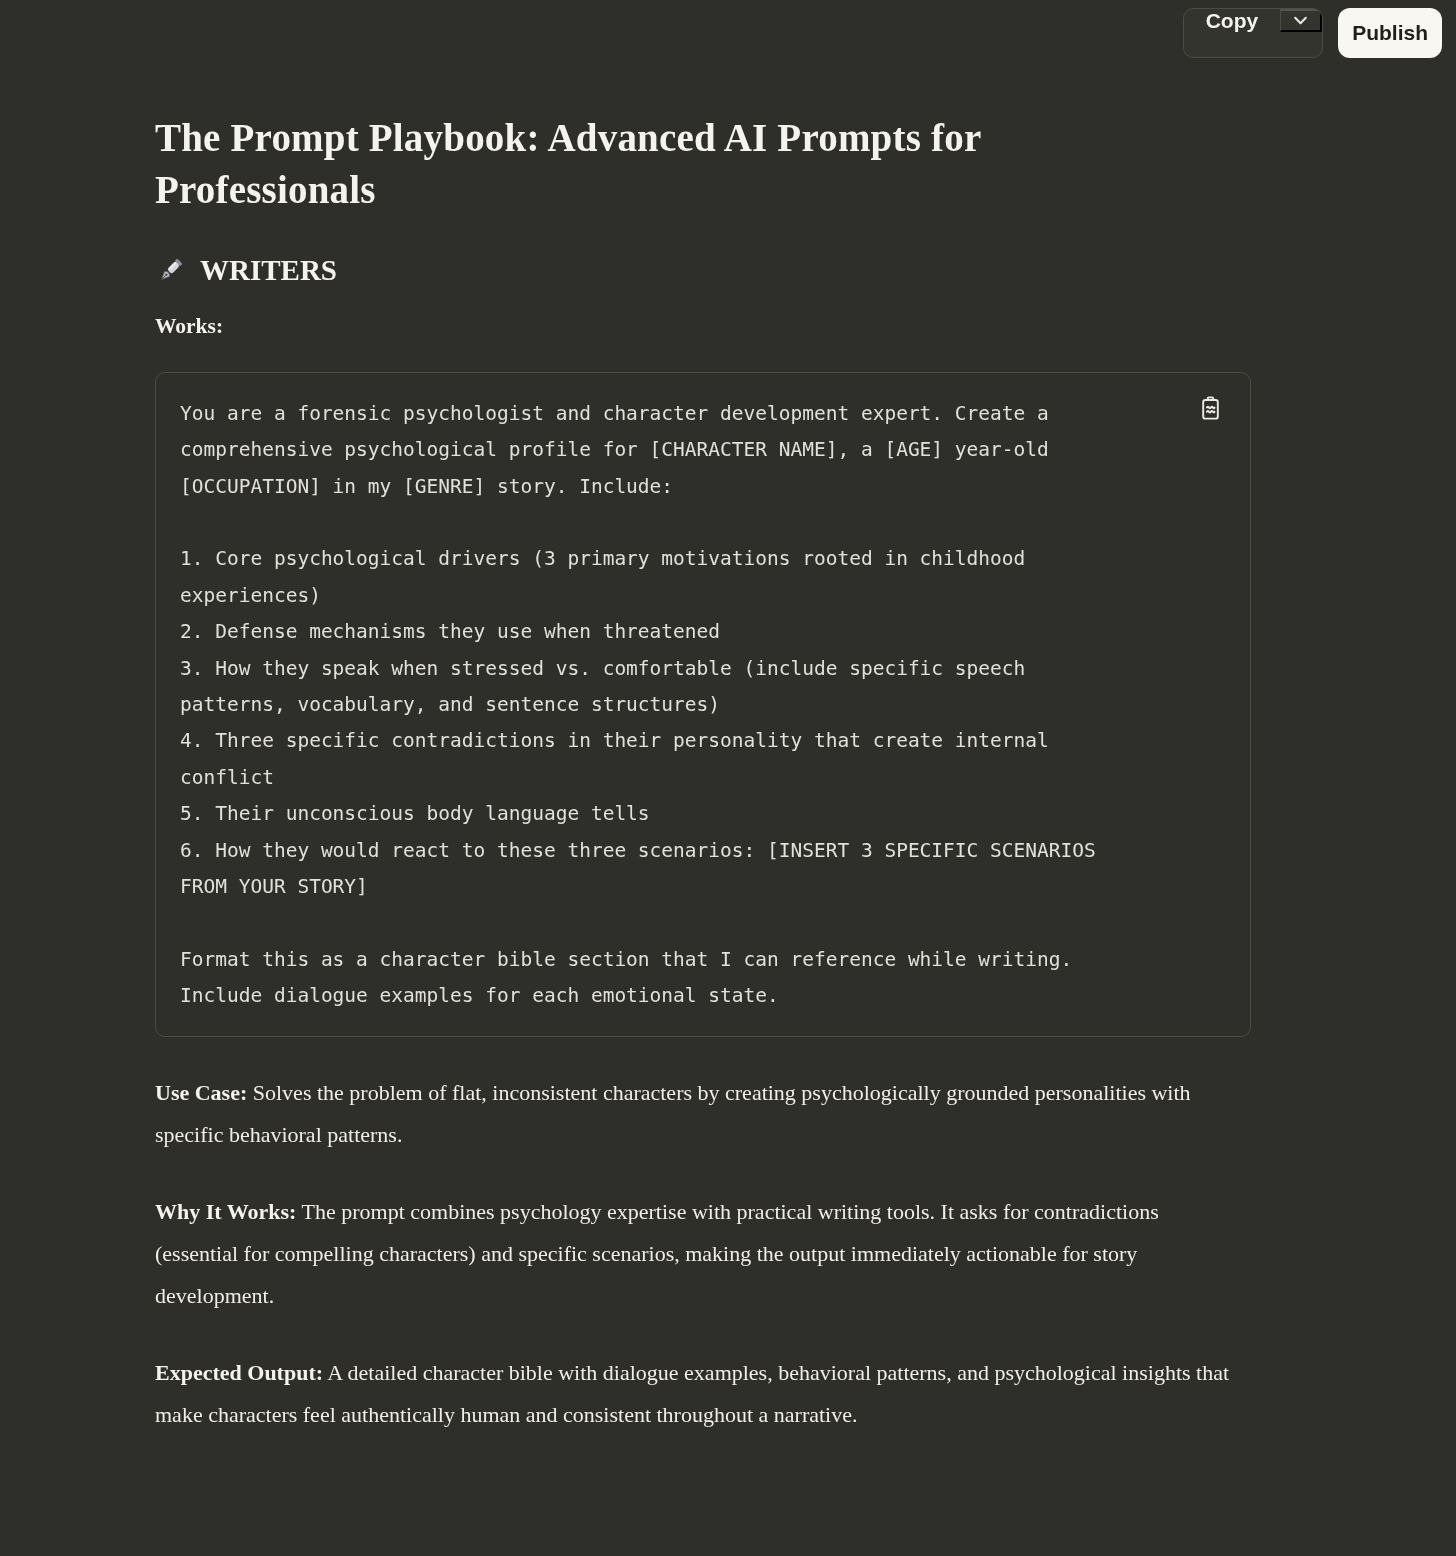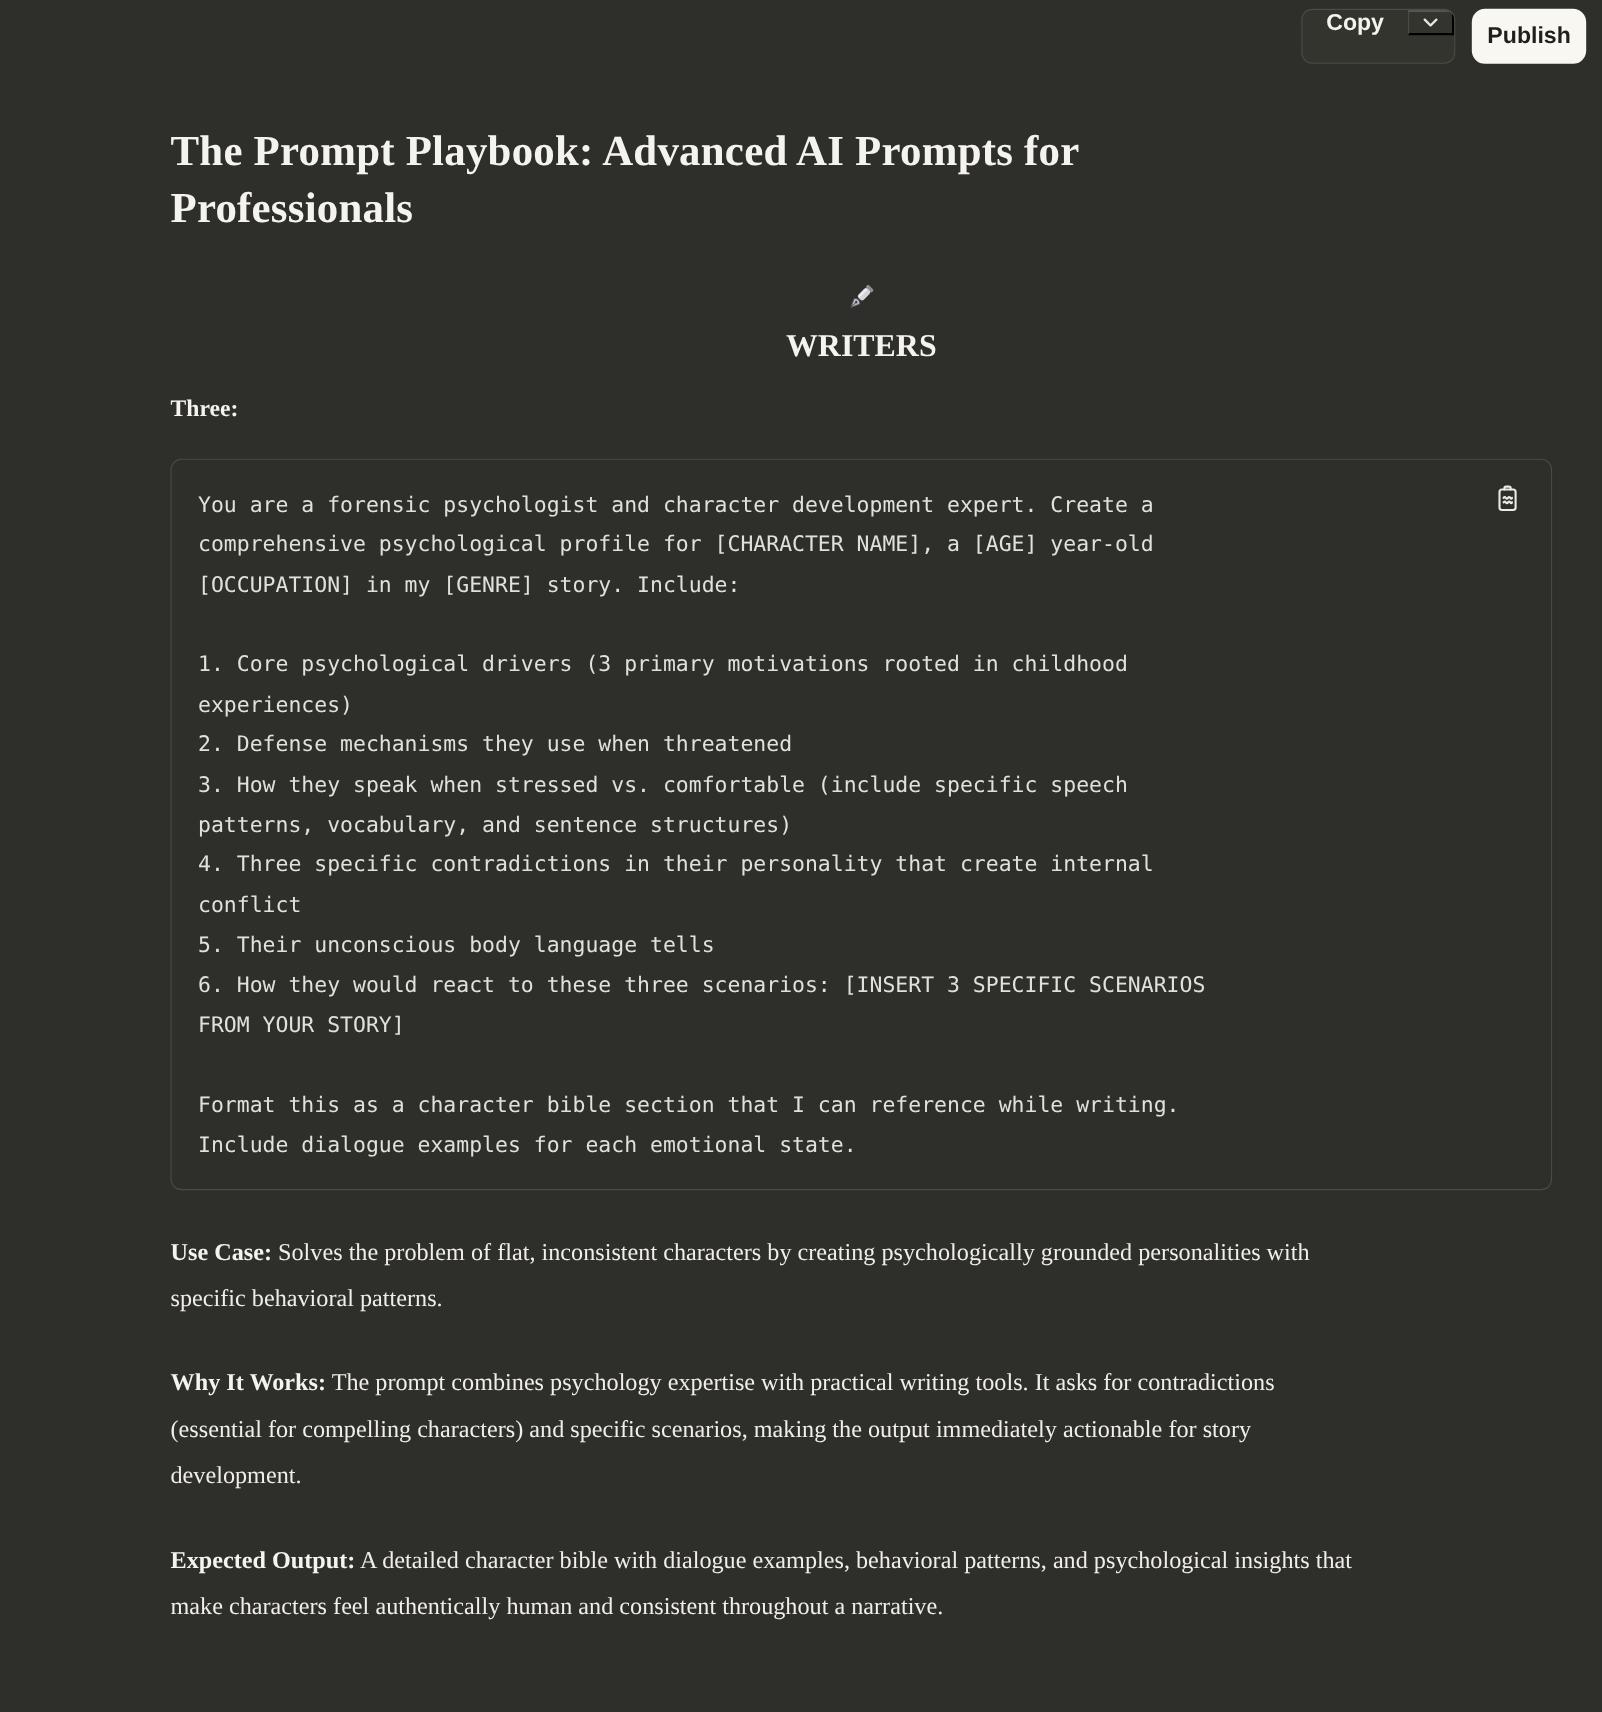--- a/index.html
+++ b/index.html
@@ -45,37 +45,37 @@
     background:#f9f7f1; color:#201f1c;
     border:none; border-radius:12px;
     font-weight:700; font-size:21px;
     font-family:inherit;
     cursor:pointer;
   }
 
   
   .content {
     margin-left:155px;
-    width:1256px;
+    width:1096px;
     padding-top:112px;
   }
   .page-title {
     margin:0;
     max-width:960px;
     font-size:39px;
     line-height:1.33;
     font-weight:700;
     color:#f5f3ed;
     letter-spacing:.2px;
   }
   .section-heading {
     margin:38px 0 0 0;
     font-size:29px; font-weight:700;
     color:#f5f3ed;
-    display:flex; align-items:center; gap:13px;flex-direction:column;
+    display:flex; align-items:center; gap:13px;
   }
   .pen-icon { width:32px; height:32px; flex:0 0 auto; }
   .item-heading {
     margin:40px 0 0 0;
     font-size:26px; font-weight:700;
     color:#f5f3ed;
   }
   .prompt-label {
     margin:27px 0 0 0;
     font-size:21.5px; font-weight:700;
@@ -143,21 +143,21 @@
         <rect x="13.6" y="7.4" width="1.6" height="10" rx="0.8" fill="#f2f2f5"></rect>
         <path d="M16 29.5 L12.4 21.5 Q16 17.6 19.6 21.5 Z" fill="#b9b9c2" stroke="#55555c" stroke-width="0.7"></path>
         <circle cx="16" cy="22.6" r="1.1" fill="#3a3a40"></circle>
         <path d="M16 29.5 L16 23.7" stroke="#3a3a40" stroke-width="0.8"></path>
       </g>
     </svg>
     <span>WRITERS</span>
   </h2>
 
 
-  <p class="prompt-label">Three:</p>
+  <p class="prompt-label">Works:</p>
 
   <div class="code-block">
     <pre class="code-pre">You are a forensic psychologist and character development expert. Create a
 comprehensive psychological profile for [CHARACTER NAME], a [AGE] year-old
 [OCCUPATION] in my [GENRE] story. Include:
 
 1. Core psychological drivers (3 primary motivations rooted in childhood
 experiences)
 2. Defense mechanisms they use when threatened
 3. How they speak when stressed vs. comfortable (include specific speech

